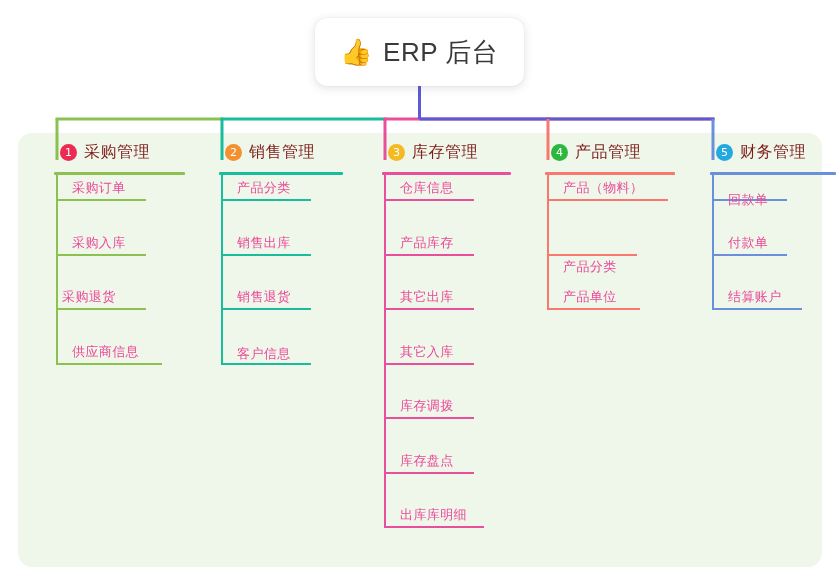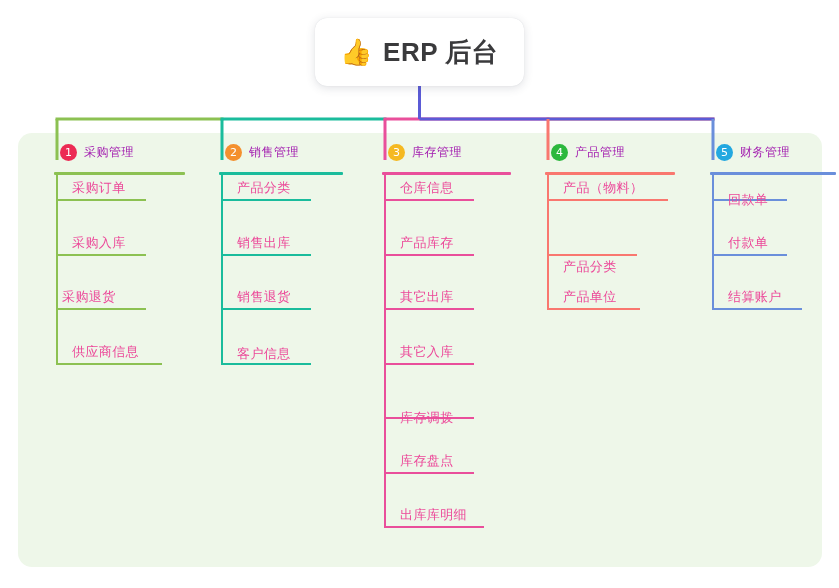--- a/index.html
+++ b/index.html
@@ -50,21 +50,20 @@
   .root-emoji {
     font-size: 26px;
     line-height: 1;
     display: inline-block;
   }
   .root-title {
     font-size: 26px;
     color: #3a3a3c;
     letter-spacing: 0.5px;
     white-space: nowrap;
-    font-weight: bold;
   }
 
   
   .connectors {
     position: absolute;
     left: 0;
     top: 0;
     width: 839px;
     height: 588px;
     z-index: 2;
@@ -99,22 +98,22 @@
     height: 17px;
     border-radius: 50%;
     color: #ffffff;
     font-size: 11px;
     line-height: 17px;
     text-align: center;
     flex: 0 0 auto;
     font-family: "DejaVu Sans", sans-serif;
   }
   .col-title {
-    font-size: 12px;
-    color: #a21caf;
+    font-size: 16px;
+    color: #7f1d1d;
     white-space: nowrap;
     letter-spacing: 0.5px;
   }
   .col-underline {
     position: absolute;
     left: 14px;
     top: 39px;
     height: 3px;
     border-radius: 1px;
   }
@@ -207,21 +206,21 @@
         <div class="spine" style="height: 353px; background: rgb(233, 79, 155);"></div>
         <div class="leaf" style="top: 66px; width: 90px; background: rgb(233, 79, 155);"></div>
         <div class="leaf-label" style="left: 32px; top: 46px;">仓库信息</div>
         <div class="leaf" style="top: 120.5px; width: 90px; background: rgb(233, 79, 155);"></div>
         <div class="leaf-label" style="left: 32px; top: 100.5px;">产品库存</div>
         <div class="leaf" style="top: 175px; width: 90px; background: rgb(233, 79, 155);"></div>
         <div class="leaf-label" style="left: 32px; top: 155px;">其它出库</div>
         <div class="leaf" style="top: 229.5px; width: 90px; background: rgb(233, 79, 155);"></div>
         <div class="leaf-label" style="left: 32px; top: 209.5px;">其它入库</div>
         <div class="leaf" style="top: 284px; width: 90px; background: rgb(233, 79, 155);"></div>
-        <div class="leaf-label" style="left: 32px; top: 276px;">库存调拨</div>
+        <div class="leaf-label" style="left: 32px; top: 264px;">库存调拨</div>
         <div class="leaf" style="top: 338.5px; width: 90px; background: rgb(233, 79, 155);"></div>
         <div class="leaf-label" style="left: 32px; top: 318.5px;">库存盘点</div>
         <div class="leaf" style="top: 393px; width: 100px; background: rgb(233, 79, 155);"></div>
         <div class="leaf-label" style="left: 32px; top: 373px;">出库库明细</div>
       </div>
       <div class="column" style="left: 513px;">
         <div class="col-head">
           <span class="badge" style="background: rgb(44, 184, 61);">4</span>
           <span class="col-title">产品管理</span>
         </div>

